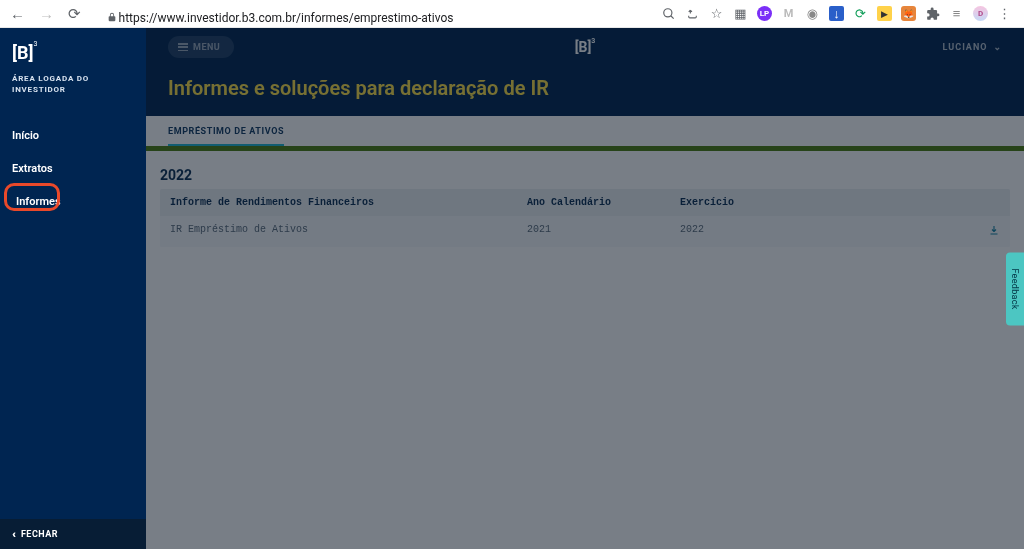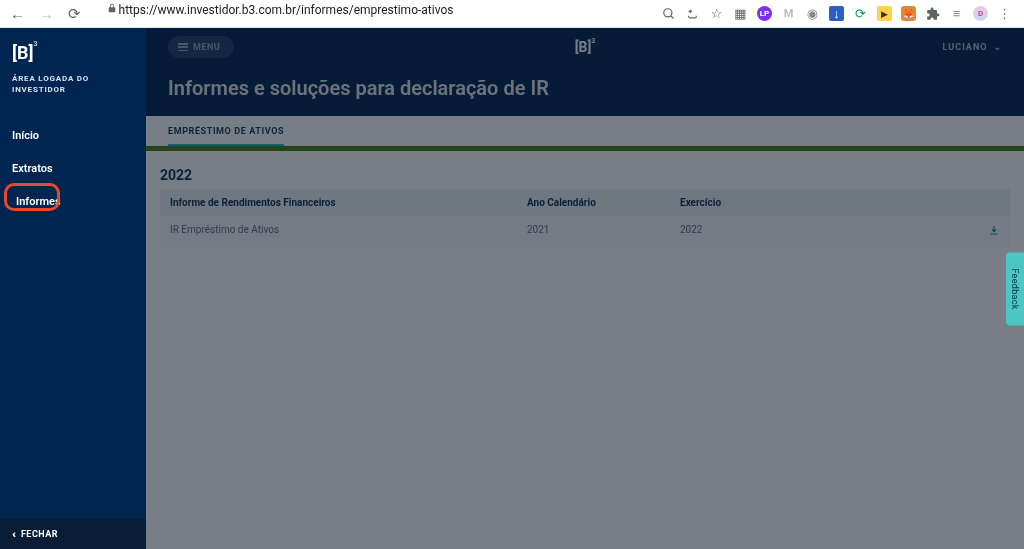--- a/index.html
+++ b/index.html
@@ -1,21 +1,21 @@
 <!DOCTYPE html>
 <html><head>
   <meta charset="utf-8">
   <style>
     * { margin: 0; padding: 0; box-sizing: border-box; font-family: -apple-system, BlinkMacSystemFont, "Segoe UI", Roboto, Arial, sans-serif; }
     body { width: 1024px; height: 549px; overflow: hidden; background: #fff; }
     .chrome-bar { height: 28px; background: #fff; display: flex; align-items: center; padding: 0 8px; gap: 10px; border-bottom: 1px solid #e8e8e8; }
     .nav-arrow { color: #5f6368; font-size: 15px; cursor: pointer; padding: 0 2px; }
     .nav-arrow.disabled { color: #bdbdbd; }
     .lock-icon { color: #5f6368; font-size: 11px; margin-left: 6px; margin-right: 2px; }
-    .url-bar { flex: 1; display: flex; align-items: flex-start; background: #fff; border-radius: 14px; height: 22px; padding: 0 8px; font-size: 12px; color: #202124; }
+    .url-bar { flex: 1; display: flex; align-items: flex-end; background: #fff; border-radius: 14px; height: 22px; padding: 0 8px; font-size: 12px; color: #202124; }
     .url-text { color: #202124; }
     .ext-icons { display: flex; align-items: center; gap: 9px; padding-right: 4px; }
     .ext-icon { width: 15px; height: 15px; display: flex; align-items: center; justify-content: center; font-size: 13px; color: #5f6368; }
     .ext-icon.purple { background:#7b2ff7; color:#fff; border-radius:50%; font-size:8px; font-weight:bold;}
     .ext-icon.green { color:#0f9d58;}
     .ext-icon.orange { background:#e7853b; color:#fff; border-radius:3px; font-size:9px; font-weight:bold;}
     .ext-icon.star{color:#5f6368;}
     .app { display:flex; height: calc(549px - 28px); position:relative;}
     .sidebar { width: 146px; background:#002551; color:#fff; display:flex; flex-direction:column; position:relative;}
     .sb-logo { padding: 14px 12px 6px 12px; }
@@ -28,28 +28,28 @@
     .highlight-ring { position:absolute; border:3px solid #e9492a; border-radius:10px; left:4px; top:-2px; width:56px; height:28px; pointer-events:none;}
     .sb-close { position:absolute; bottom:0; left:0; right:0; height:30px; background:#071d35; display:flex; align-items:center; gap:8px; padding:0 12px; font-size:9px; font-weight:700; letter-spacing:0.5px;}
     .main { flex:1; position:relative; background:#fff;}
     .dim-overlay { position:absolute; inset:0; background:rgba(10,20,35,0.55); z-index:5; pointer-events:none;}
     .topbar { height:38px; background:#002551; display:flex; align-items:center; justify-content:space-between; padding:0 22px; position:relative;}
     .menu-btn { background:rgba(255,255,255,0.12); color:rgba(255,255,255,0.55); border:none; border-radius:15px; height:22px; padding:0 14px 0 10px; font-size:9px; font-weight:700; letter-spacing:0.5px; display:flex; align-items:center; gap:5px; cursor:pointer;}
     .center-logo { position:absolute; left:50%; transform:translateX(-50%); color:#fff; font-weight:700; font-size:14px;}
     .user-menu { color:#fff; font-size:9px; font-weight:700; letter-spacing:1px; display:flex; align-items:center; gap:6px; opacity:0.7;}
     .chev{font-size:9px;}
     .page-header { background:#002551; padding: 10px 22px 16px 22px;}
-    .page-title { color:#e5e5e5; font-size:20px; font-weight:600;}
+    .page-title { color:#fde047; font-size:20px; font-weight:600;}
     .tabs { background:#fff; border-bottom:5px solid #4d7c0f; padding:0 22px; display:flex;}
     .tab { font-size:9px; font-weight:700; letter-spacing:0.6px; color:#123b63; padding:10px 0 8px 0; border-bottom:2px solid #1eb6d1; cursor:pointer;}
     .content { padding: 16px 14px; background:#fff;}
     .year-hdr { font-size:14px; font-weight:700; color:#0a2e52; margin-bottom:6px;}
     .tbl { width:100%; background:#f4f6f8; border-radius:2px; overflow:hidden;}
     .tbl-head { display:flex; background:#eceff2; font-size:10px; font-weight:700; color:#0a2e52;}
-    .tbl-head > div, .tbl-row > div { padding:8px 10px;}
+    .tbl-head > div, .tbl-row > div { padding:8px 10px;font-family:Liberation Mono, monospace;}
     .c1{flex:0 0 42%;} .c2{flex:0 0 18%;} .c3{flex:0 0 28%;} .c4{flex:1; text-align:right; padding-right:18px;}
     .tbl-row { display:flex; background:#f7f9fb; font-size:10px; color:#5a6b7b; border-top:none;}
     .dl-icon { color:#1380a1; font-size:12px; cursor:pointer;}
     .feedback-tab { position:absolute; right:0; top:50%; transform:translateY(-50%); background:#4cc6c2; color:#034; font-size:9px; padding:16px 4px; border-radius:4px 0 0 4px; writing-mode:vertical-rl; transform-origin:center; z-index:10; letter-spacing:0.3px;}
     .ham{display:inline-block; width:10px; height:8px; position:relative;}
     .ham::before, .ham::after, .ham span{content:""; position:absolute; left:0; right:0; height:1.5px; background:currentColor;}
     .ham::before{top:0;} .ham span{top:3px;} .ham::after{bottom:0;}
     .dbl-chev{font-size:11px; letter-spacing:-3px;}
   </style>
 </head>

